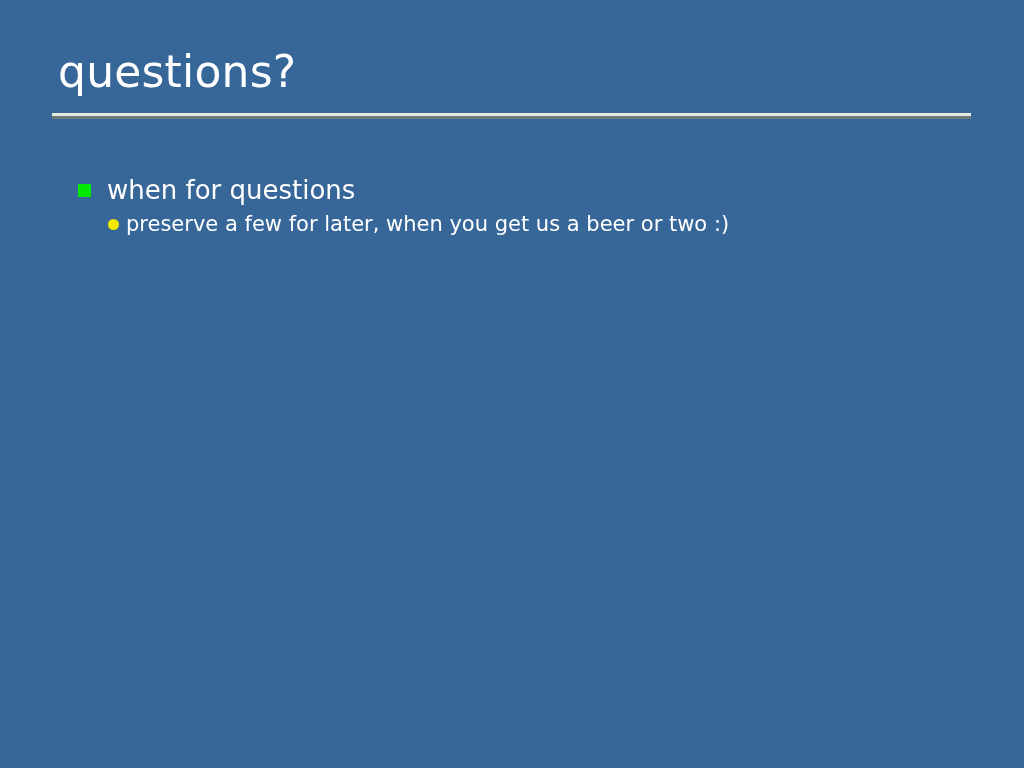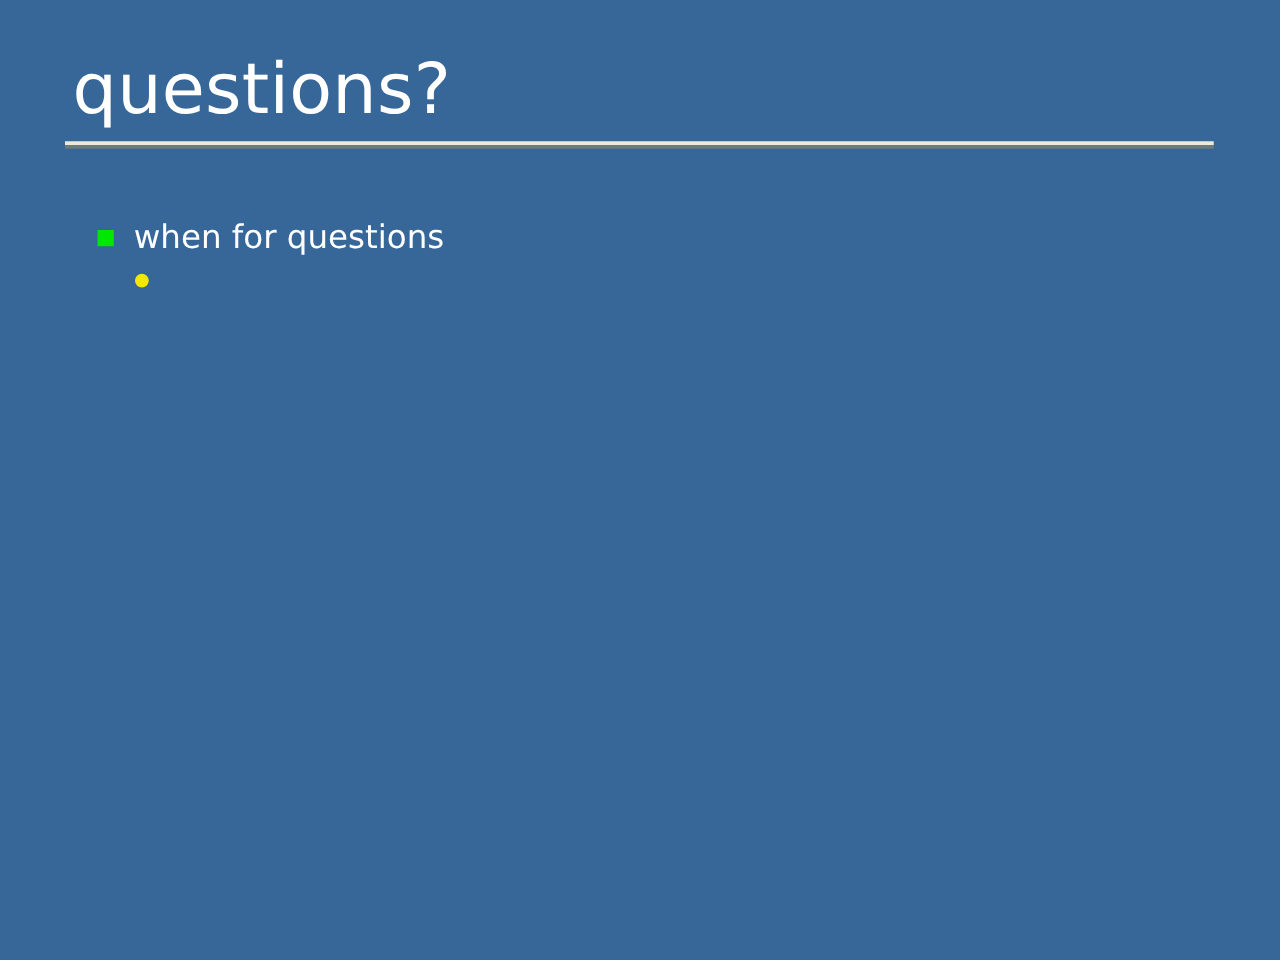--- a/index.html
+++ b/index.html
@@ -22,21 +22,21 @@
 
   
   #title-block {
     position: absolute;
     left: 52px;
     top: 44px;
     width: 920px;
   }
   #slide-title {
     font-family: "DejaVu Sans", sans-serif;
-    font-size: 56px;
+    font-size: 44px;
     line-height: 56px;
     font-weight: 400;
     color: #FFFFFF;
     letter-spacing: 0.2px;
     white-space: nowrap;
     padding-left: 6px;
   }
 
   
   #title-rule {
@@ -138,17 +138,18 @@
       <span class="marker-wrap-l1">
         <span class="marker-square"></span>
       </span>
       <span class="bullet-text-l1">when for questions</span>
     </div>
 
     <div class="bullet-row bullet-l2">
       <span class="marker-wrap-l2">
         <span class="marker-dot"></span>
       </span>
+      <span class="bullet-text-l2">preserve a few for later, when you get us a beer or two :)</span>
     </div>
 
   </div>
 
 </div>
 
 </body></html>

